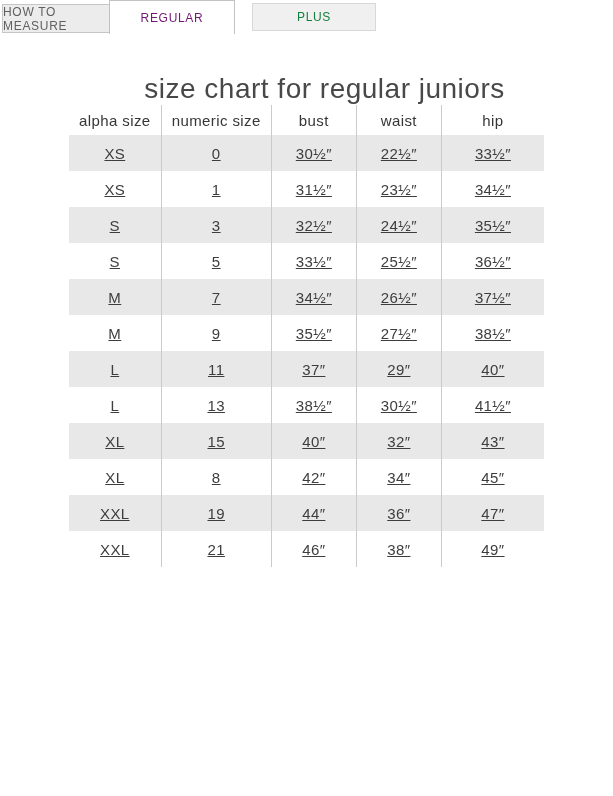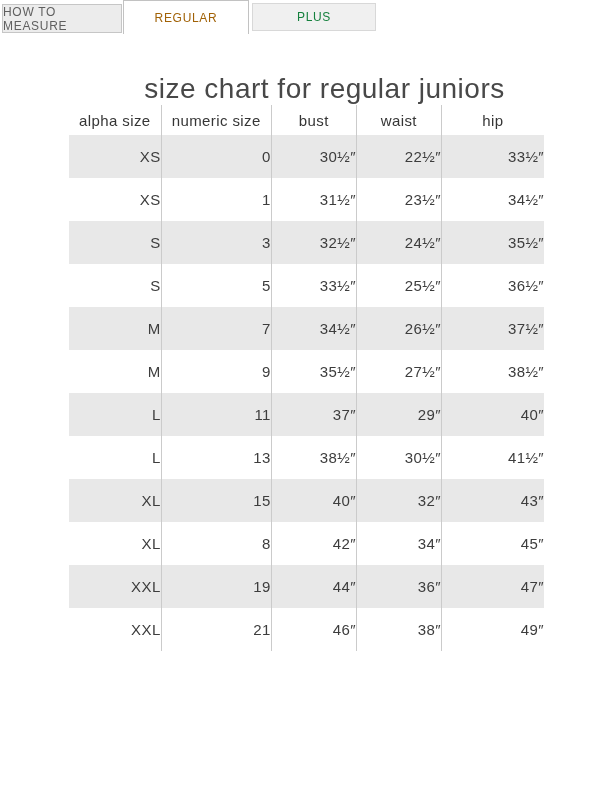--- a/index.html
+++ b/index.html
@@ -27,26 +27,26 @@
     user-select: none;
   }
   .tab-howto {
     left: 2px; top: 4px;
     width: 120px; height: 29px;
     background: #ececec;
     border: 1px solid #c6c6c6;
     color: #5f5f5f;
   }
   .tab-regular {
-    left: 123px; top: 0;
+    left: 109px; top: 0;
     width: 126px; height: 34px;
     background: #ffffff;
     border: 1px solid #c2c2c2;
     border-bottom: none;
-    color: #a16207;
+    color: #701a75;
   }
   .tab-plus {
     left: 252px; top: 3px;
     width: 124px; height: 28px;
     background: #f0f0f0;
     border: 1px solid #d8d8d8;
     color: #15803d;
   }
   
   .page-title {
@@ -74,26 +74,27 @@
   .size-table th {
     height: 30px;
     font-size: 15px;
     font-weight: 400;
     letter-spacing: 0.4px;
     color: #363636;
     text-align: center;
     vertical-align: middle;
   }
   .size-table td {
-    height: 43px;
+    height: 36px;
     font-size: 15px;
     letter-spacing: 0.4px;
     color: #3d3d3d;
-    text-align: right;
+    text-align: center;
     vertical-align: middle;
+    text-decoration: underline;
   }
   .size-table th + th,
   .size-table td + td {
     border-left: 1px solid #cbcbcb;
   }
   .size-table tr[data-striped="true"] td {
     background: #e8e8e8;
   }
 </style>
 </head>

